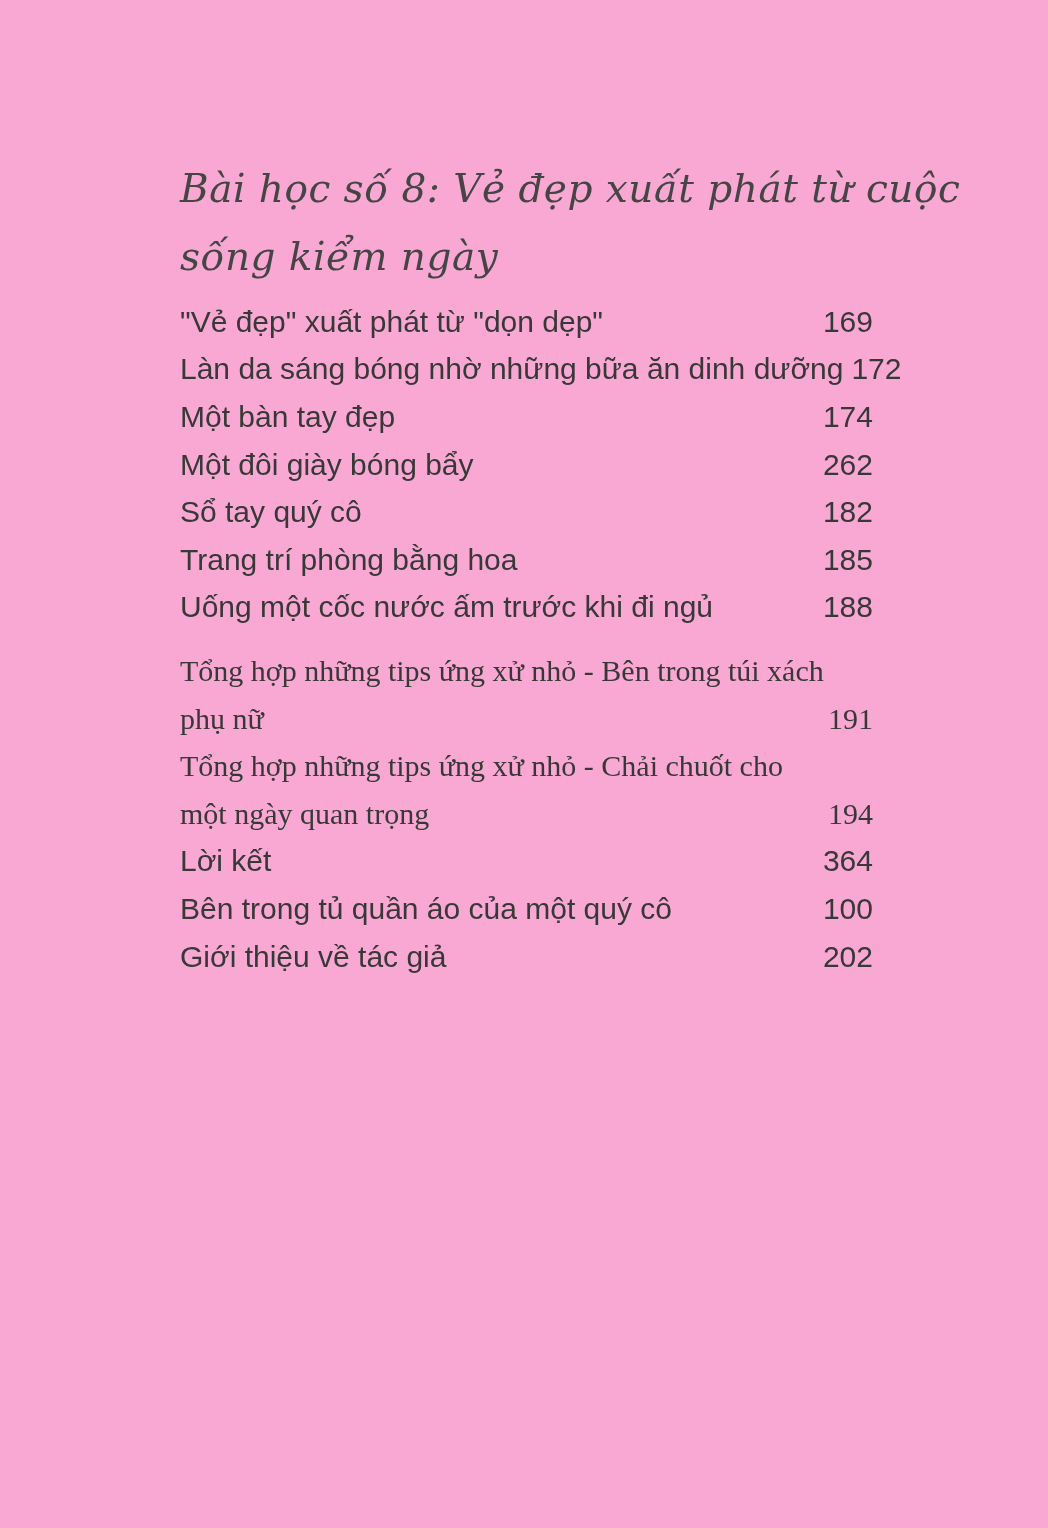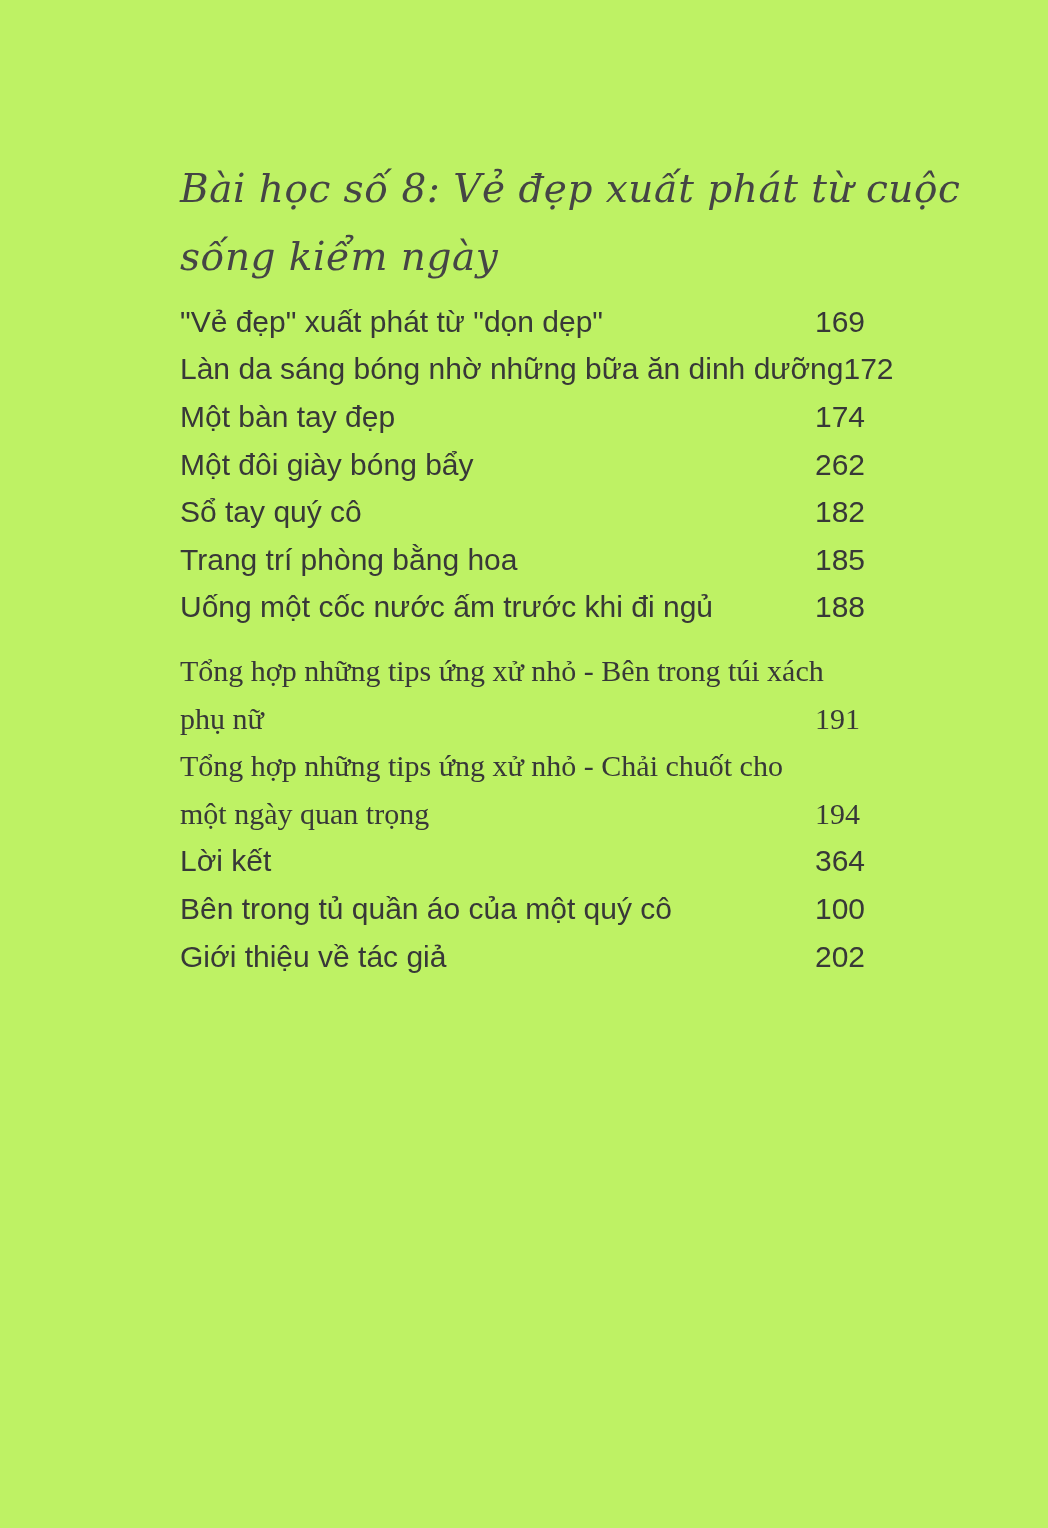--- a/index.html
+++ b/index.html
@@ -1,21 +1,21 @@
 <!DOCTYPE html>
 <html lang="vi"><head>
 <meta charset="utf-8">
 <style>
   * { margin: 0; padding: 0; box-sizing: border-box; }
   html, body { background: #ffffff; }
   .page {
     position: relative;
     width: 1048px;
     height: 1528px;
-    background: #bef264;
+    background: #f9a8d4;
     padding: 155px 175px 0 180px;
     font-family: "Liberation Sans", "DejaVu Sans", sans-serif;
     color: #383838;
     overflow: hidden;
   }
   .heading {
     font-family: "DejaVu Serif", "Liberation Serif", serif;
     font-style: italic;
     font-weight: 400;
     font-size: 39px;
@@ -33,21 +33,21 @@
     display: flex;
     justify-content: space-between;
     align-items: center;
     height: 47.6px;
     font-size: 30px;
     font-weight: 400;
   }
   .toc-title { white-space: nowrap; }
   .toc-page {
     min-width: 58px;
-    text-align: left;
+    text-align: right;
     font-variant-numeric: tabular-nums;
   }
 </style>
 </head>
 <body>
 
 <div class="page">
   <h1 class="heading">
     <span class="heading-line">Bài học số 8: Vẻ đẹp xuất phát từ cuộc</span>
     <span class="heading-line">sống kiểm ngày</span>

